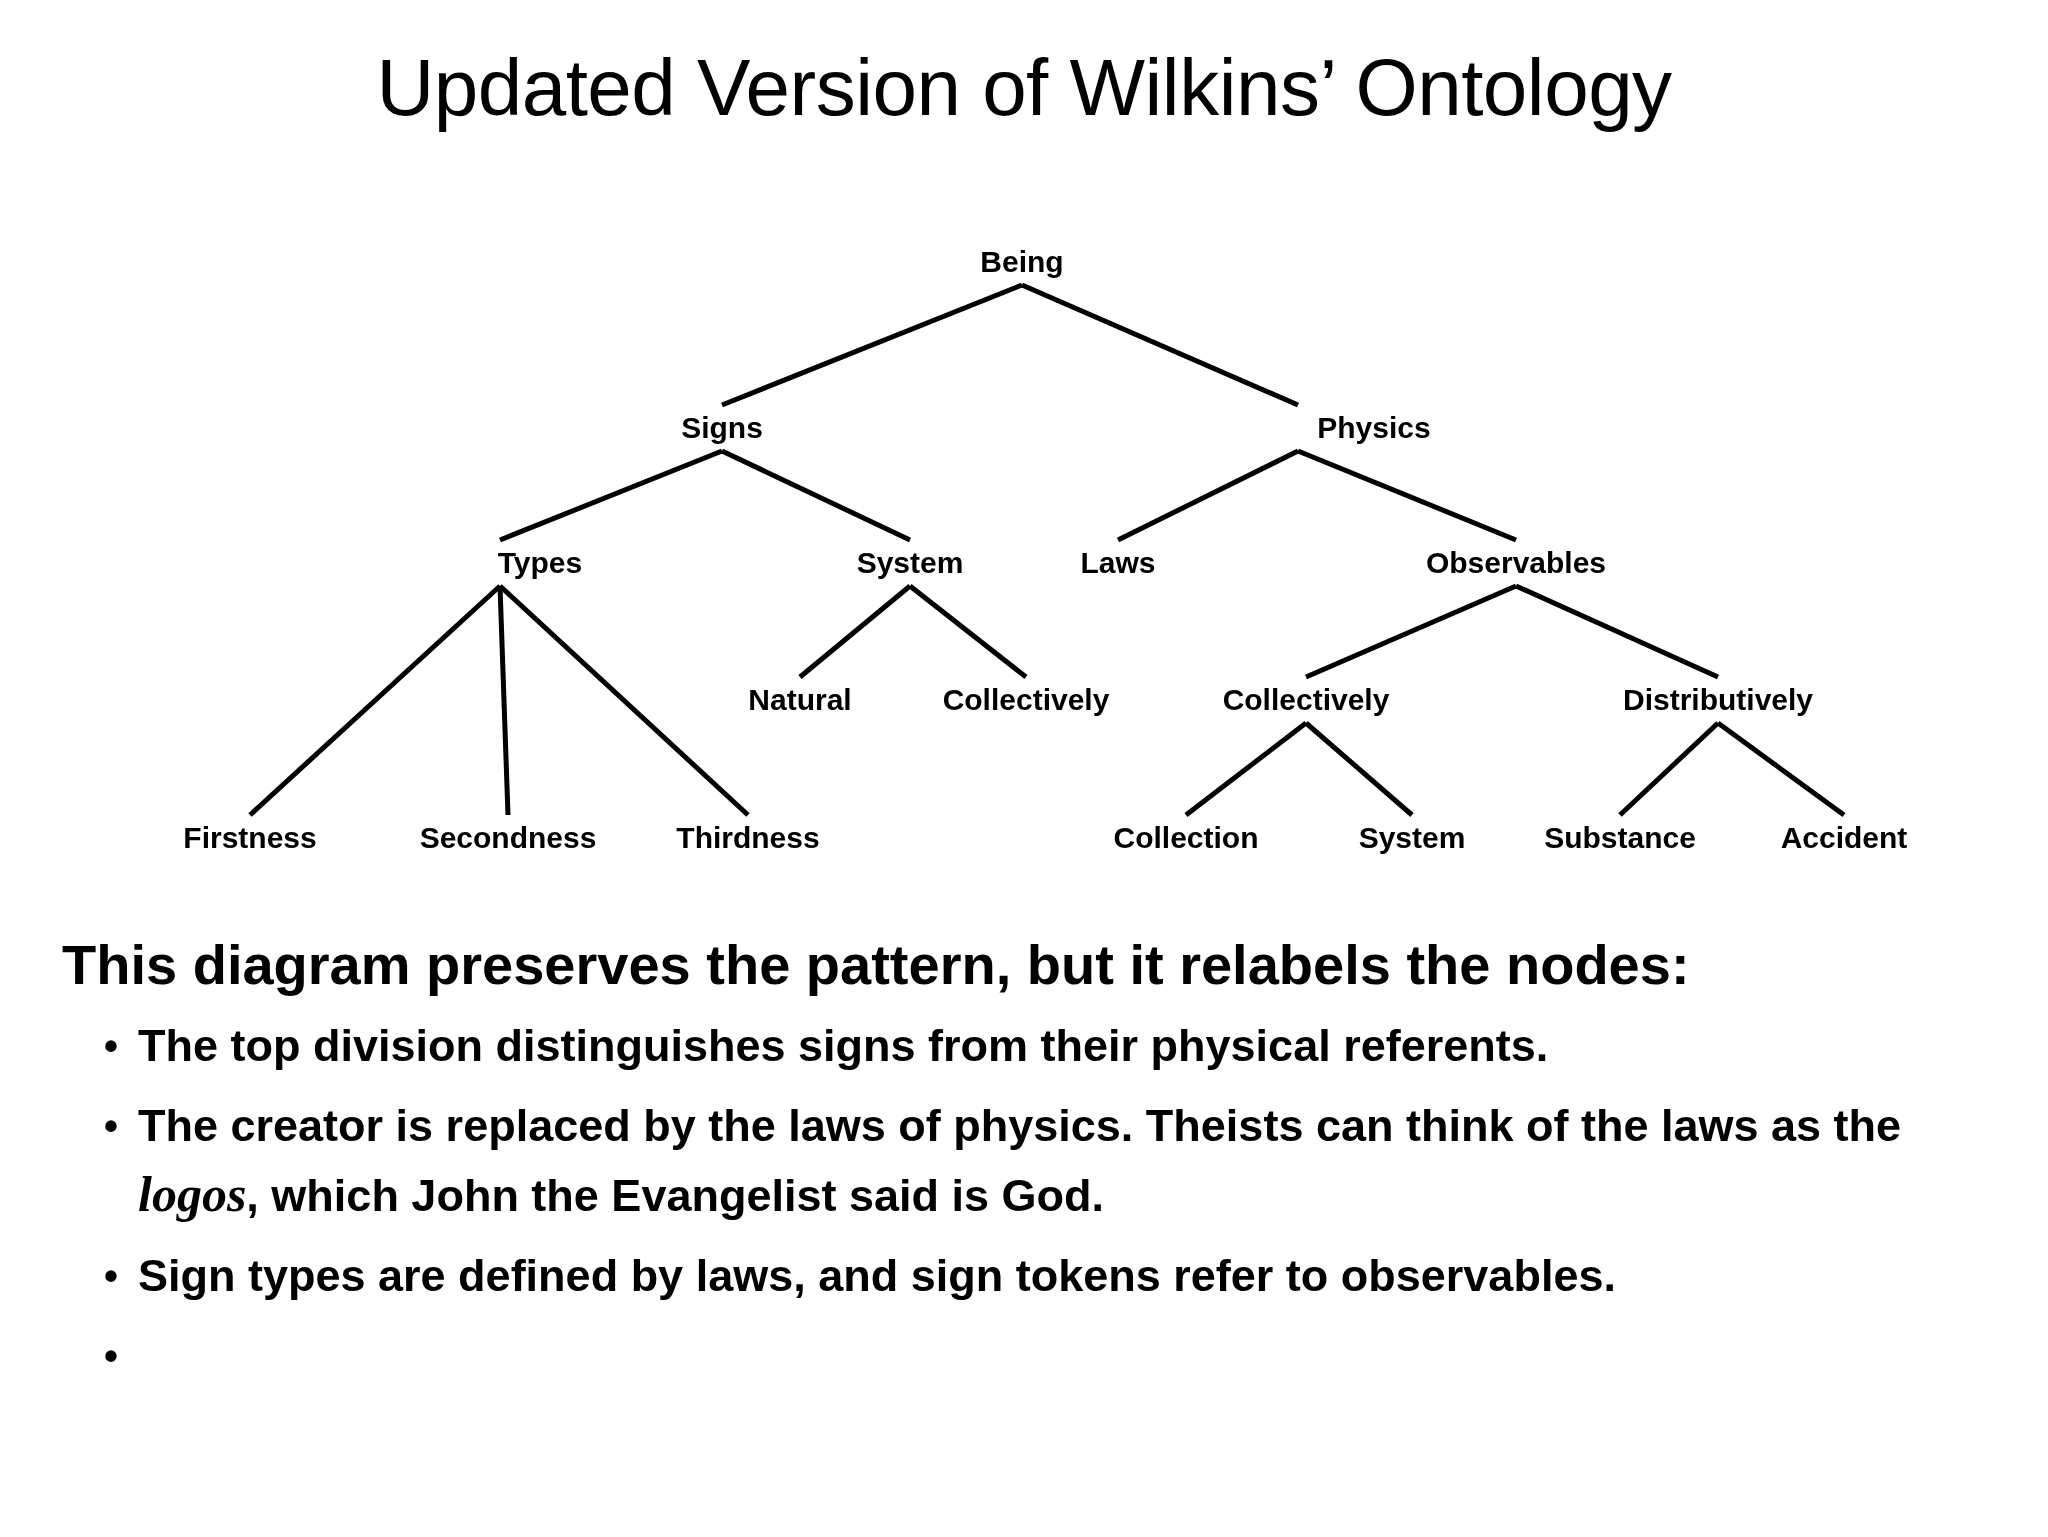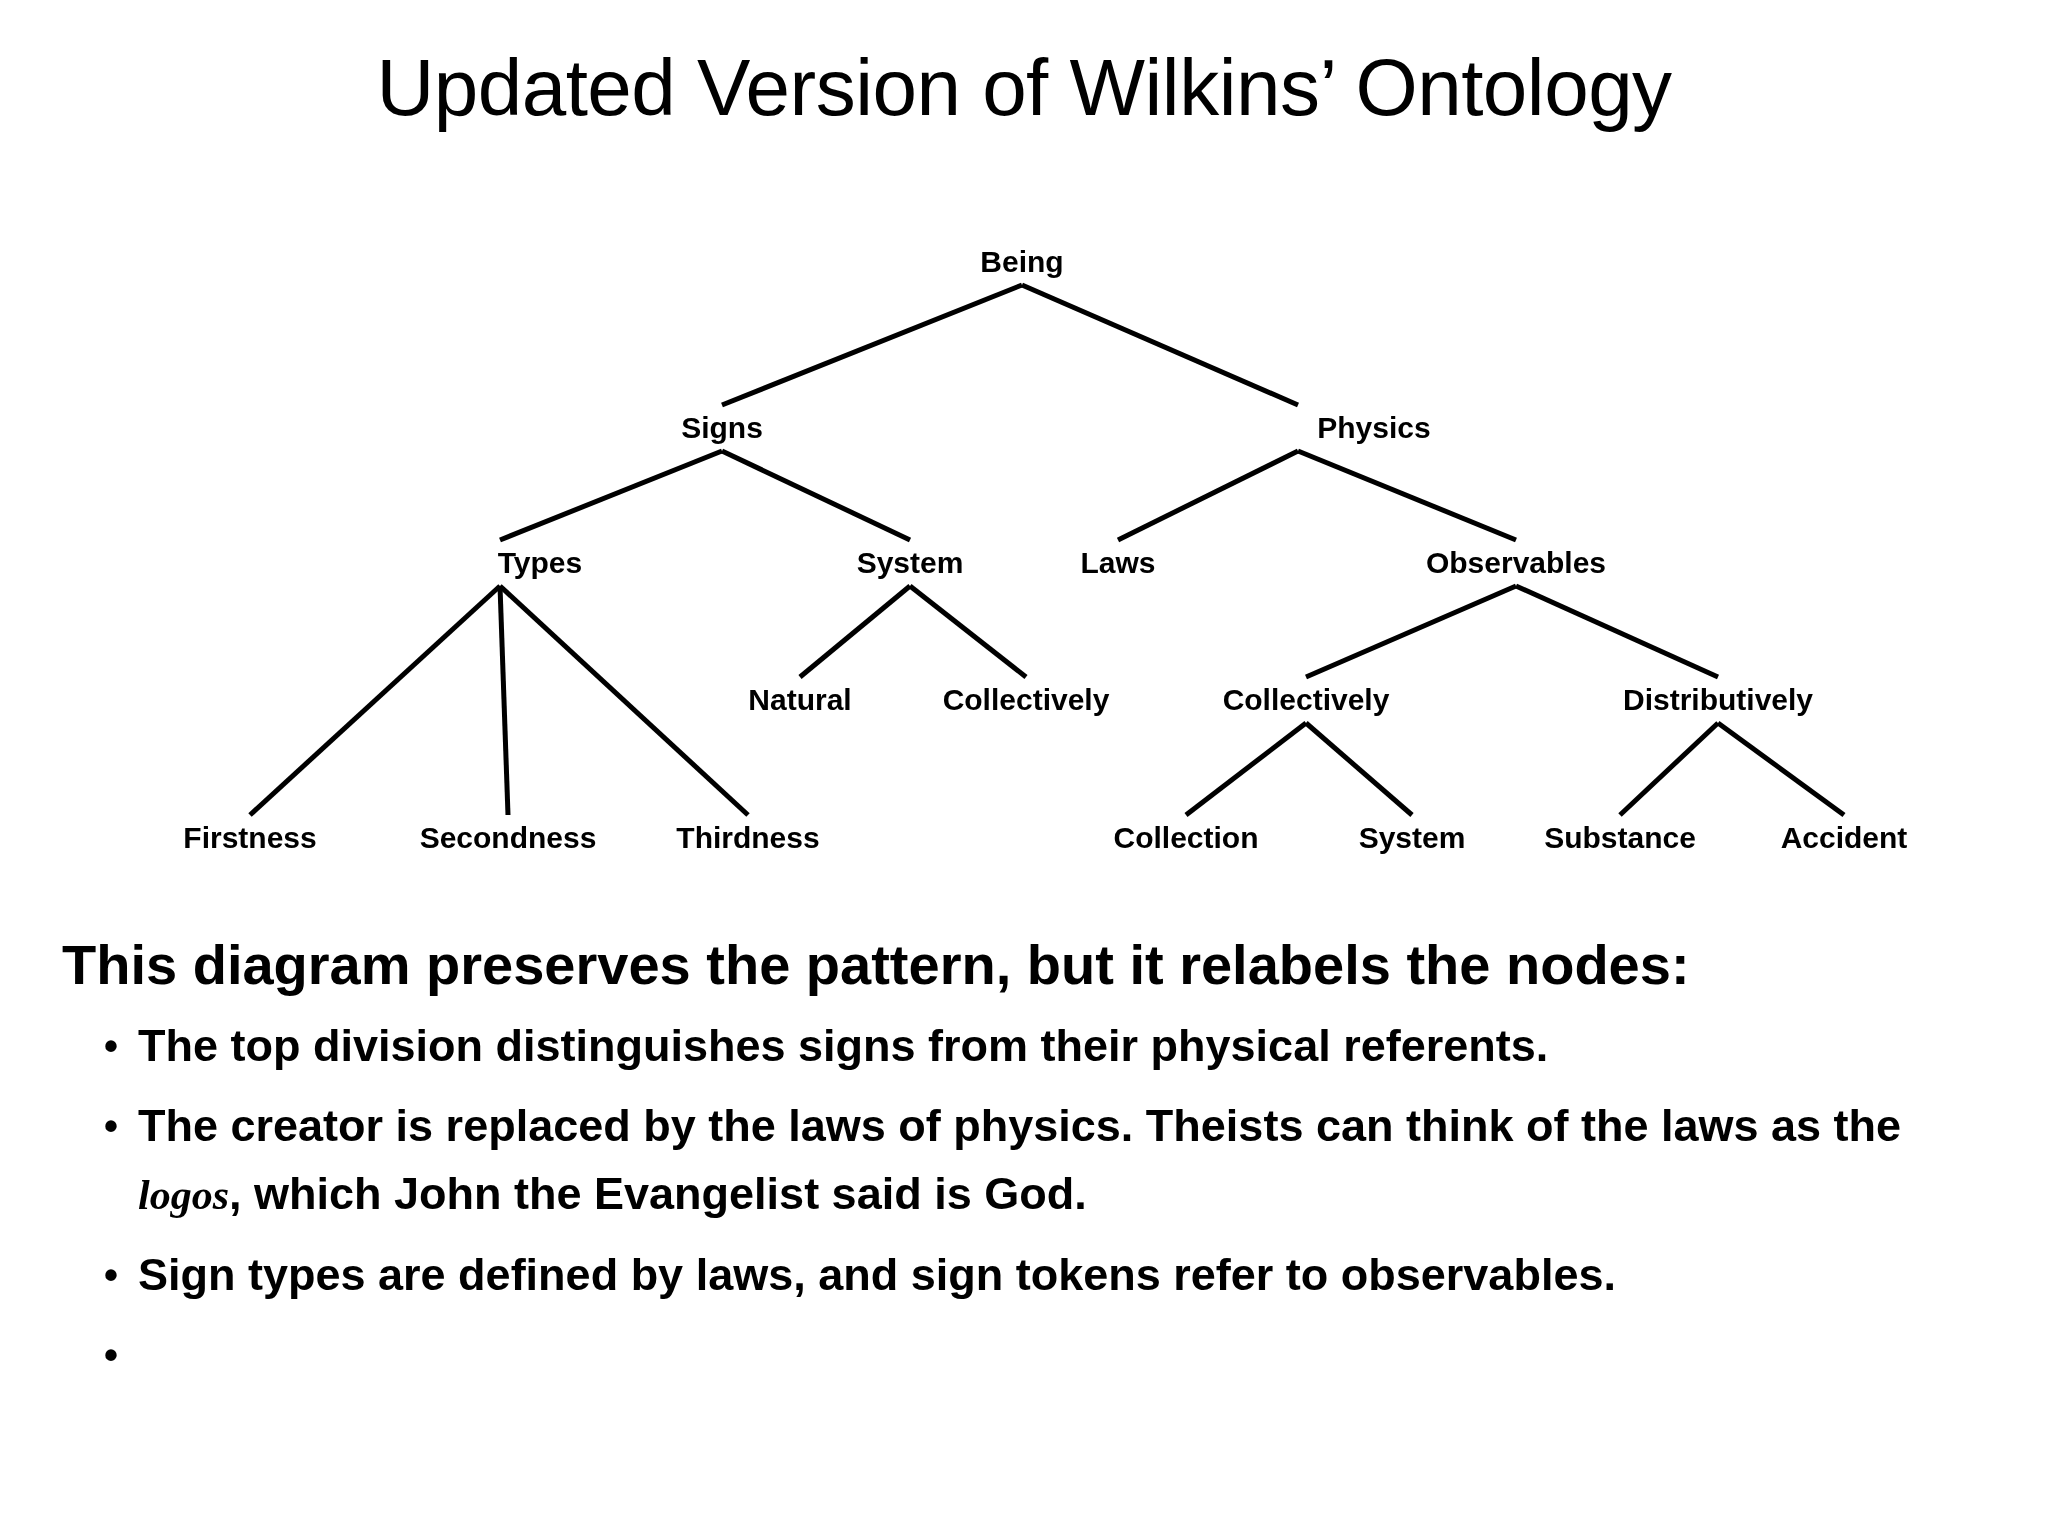--- a/index.html
+++ b/index.html
@@ -96,21 +96,21 @@
     position: absolute;
     left: -34px;
     top: 0;
     font-size: 40px;
     line-height: 68px;
   }
   .logos-word {
     font-family: "Liberation Serif", serif;
     font-style: italic;
     font-weight: bold;
-    font-size: 42px;
+    font-size: 50px;
   }
 </style>
 </head>
 <body>
 
 <div id="slide-title">Updated Version of Wilkins’ Ontology</div>
 
 <div id="ontology-diagram">
   <svg id="tree-edges" viewBox="0 0 2048 680" preserveAspectRatio="none" xmlns="http://www.w3.org/2000/svg">
       <line x1="1022" y1="65" x2="722" y2="185" stroke="#000000" stroke-width="5" stroke-linecap="butt"></line>

